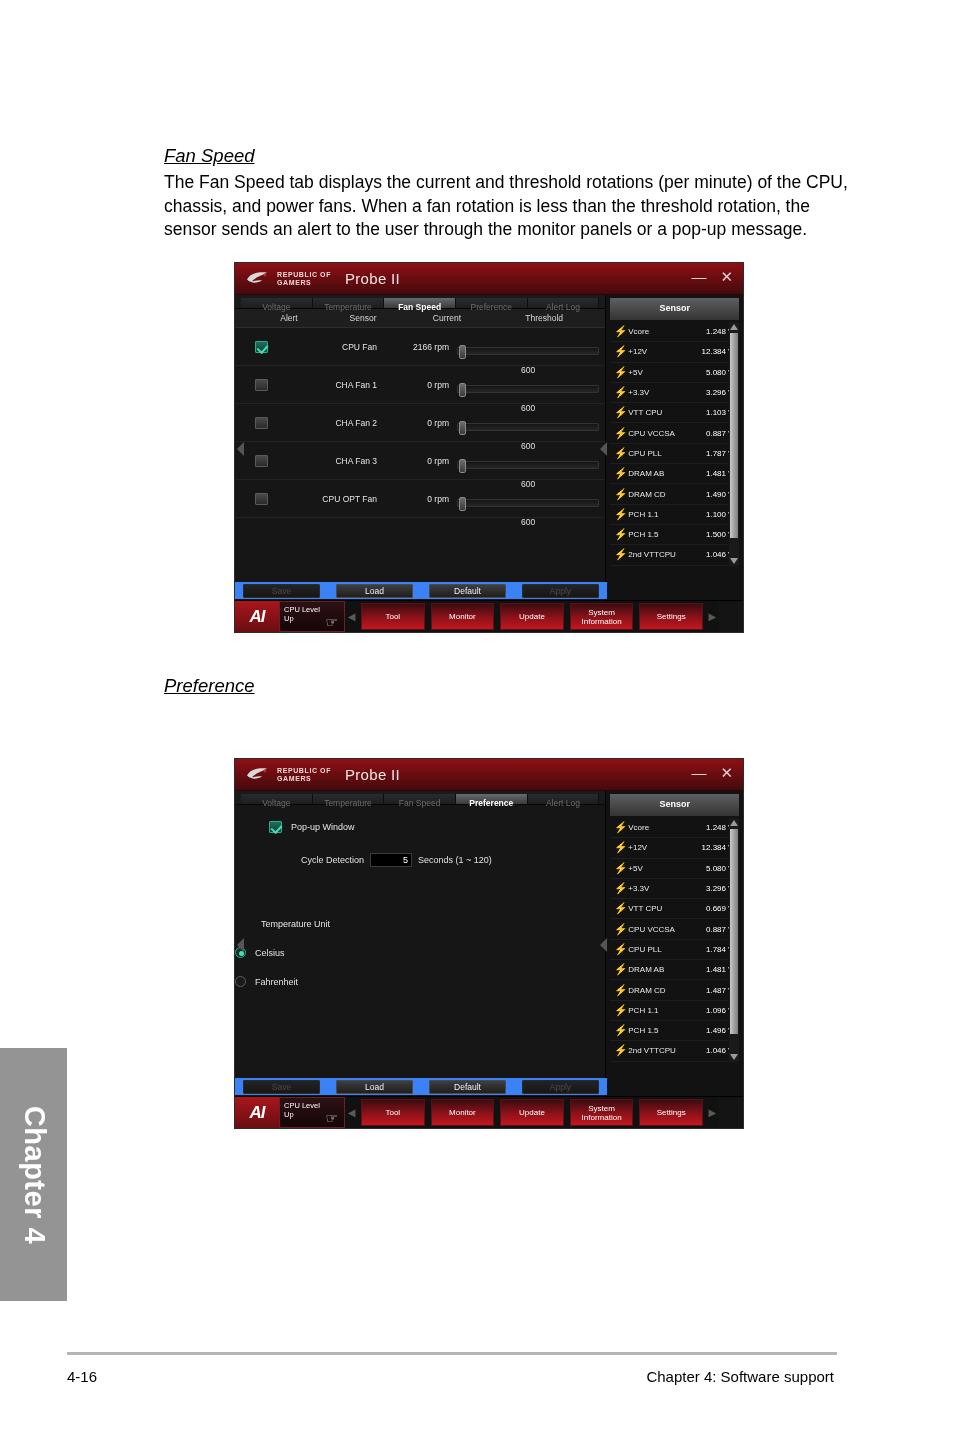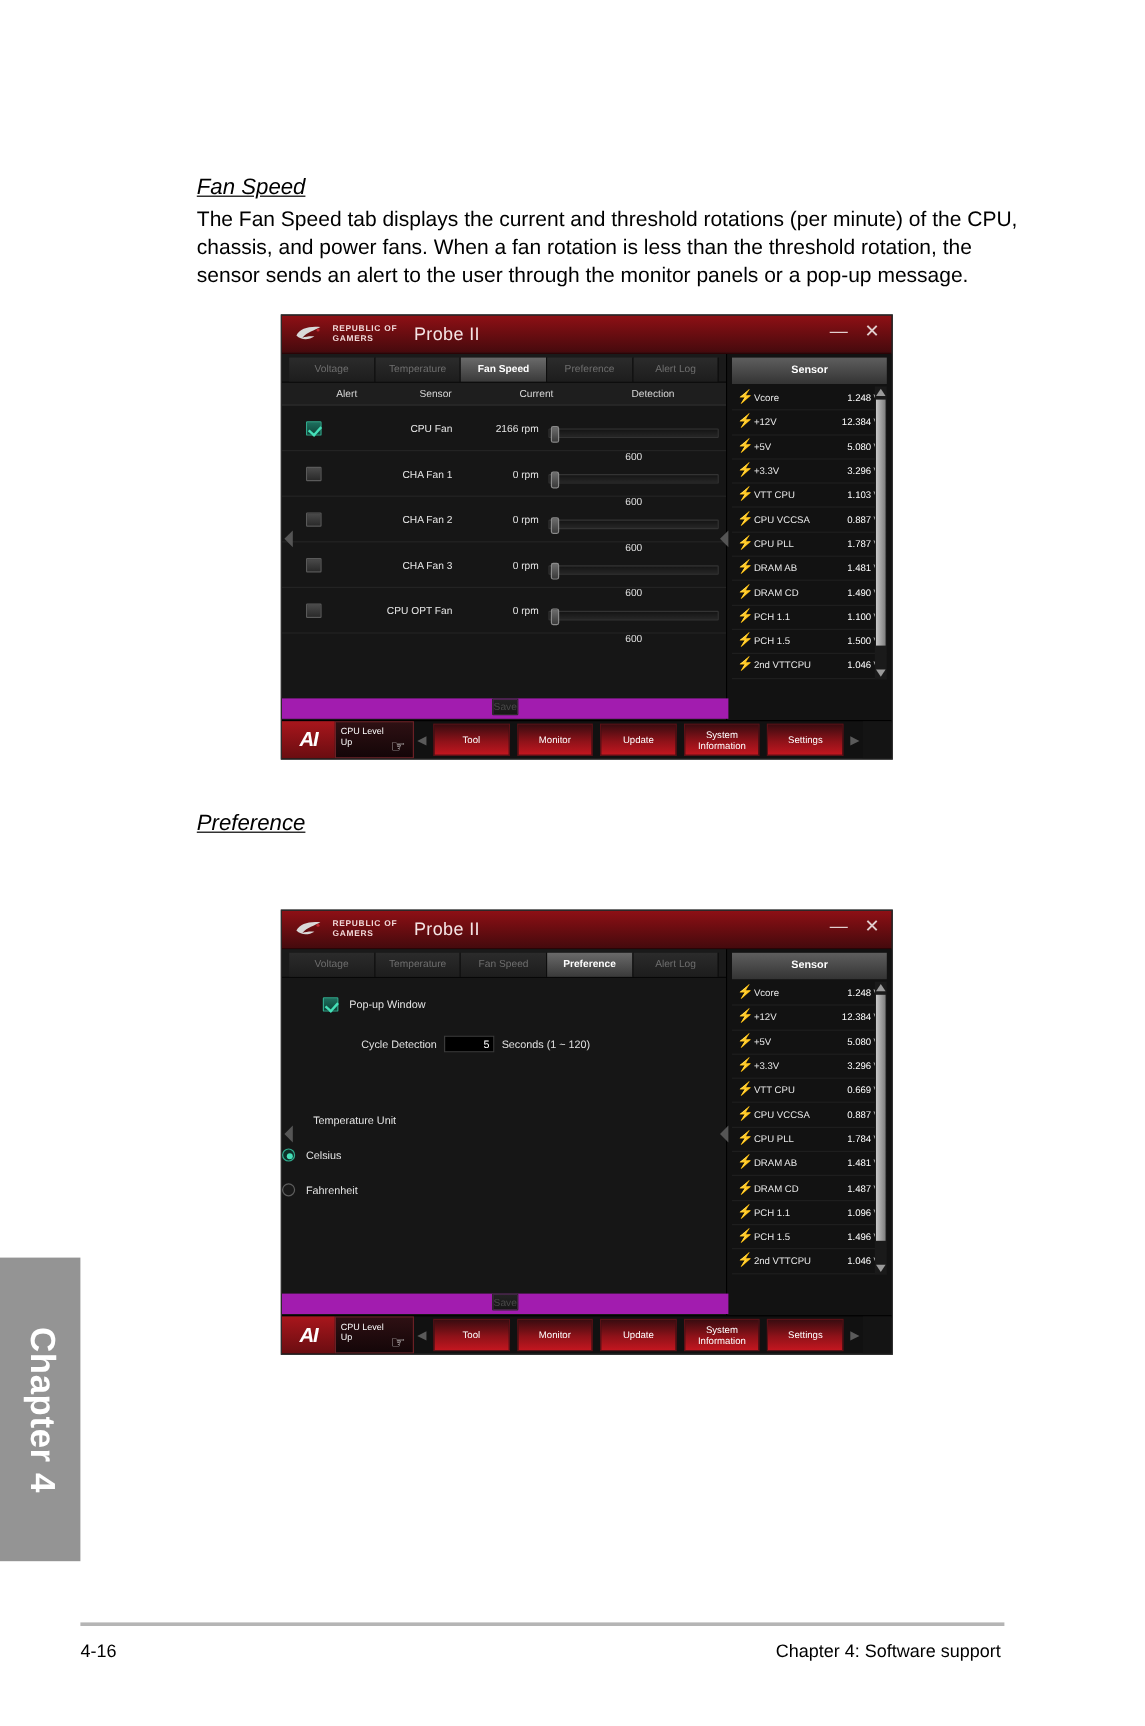--- a/index.html
+++ b/index.html
@@ -95,21 +95,21 @@
   .win-btn { color: #e2cfcf; font-size: 15px; line-height: 18px; cursor: pointer; }
 
   
   .app-body { display: flex; height: 307px; background: #0d0d0d; }
   .left-pane { width: 372px; position: relative; background: #161616; border-right: 1px solid #000; }
   .right-pane { width: 137px; position: relative; background: #121212; }
 
   
   .tabrow {
     display: flex;
-    height: 24px;
+    height: 14px;
     background: #1a1a1a;
     border-bottom: 1px solid #070707;
     padding: 3px 6px 0 6px;
   }
   .tab {
     flex: 1;
     text-align: center;
     font-size: 8.5px;
     color: #6e6e6e;
     line-height: 19px;
@@ -305,22 +305,21 @@
   
   .action-row {
     position: absolute;
     left: 0; bottom: 33px;
     width: 372px;
     height: 17px;
     display: flex;
     align-items: center;
     gap: 16px;
     padding: 0 8px;
-    background: #a21caf;
-    flex-direction: column;
+    background: #3b82f6;
   }
   .act-btn {
     flex: 1;
     height: 14px;
     line-height: 13px;
     text-align: center;
     font-size: 8.5px;
     color: #f0f0f0;
     background: linear-gradient(180deg,#3e3e3e,#1f1f1f);
     border: 1px solid #4a4a4a;
@@ -447,21 +446,21 @@
         <div class="tab">Temperature</div>
         <div class="tab active">Fan Speed</div>
         <div class="tab">Preference</div>
         <div class="tab">Alert Log</div>
       </div>
 
       <div class="thead">
         <div class="th-alert">Alert</div>
         <div class="th-sensor">Sensor</div>
         <div class="th-current">Current</div>
-        <div class="th-threshold">Detection</div>
+        <div class="th-threshold">Threshold</div>
       </div>
 
       <div class="fan-rows">
         <div class="fan-row">
           <div class="cell-alert">
             <div class="chk on"></div>
           </div>
           <div class="cell-sensor">CPU Fan</div>
           <div class="cell-current">2166 rpm</div>
           <div class="cell-threshold">

